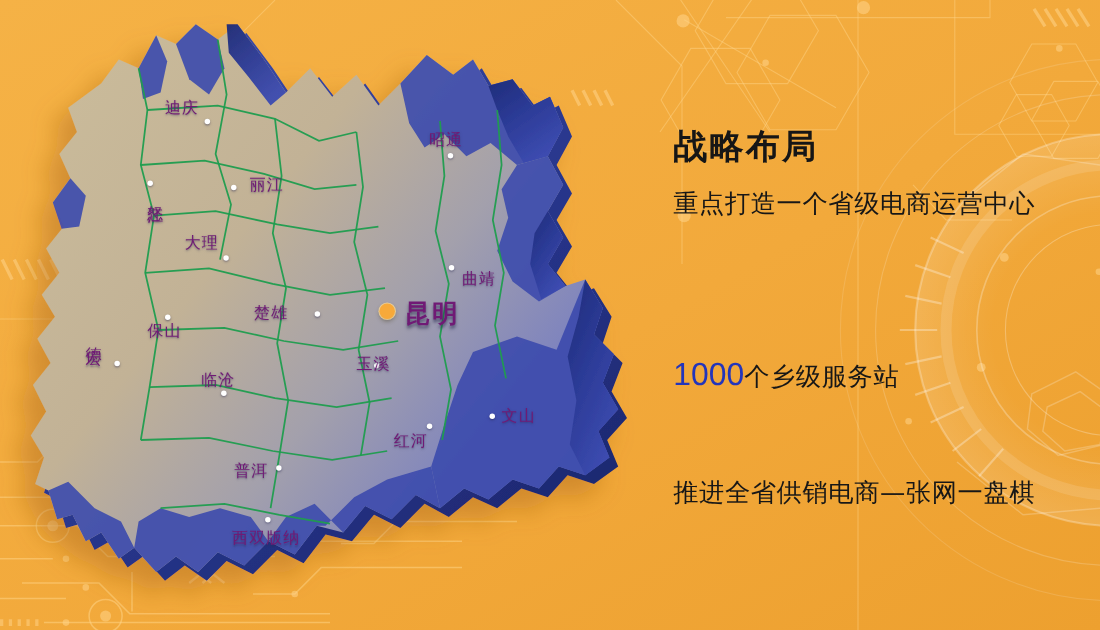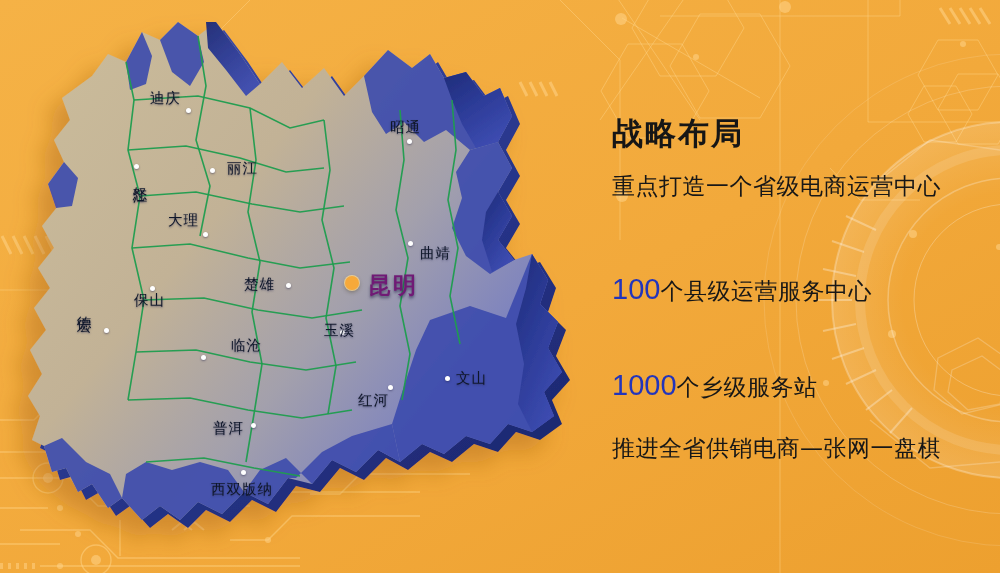--- a/index.html
+++ b/index.html
@@ -13,21 +13,21 @@
 
   
   .bg-layer { position:absolute; inset:0; pointer-events:none; }
 
   
   #map-wrap { position:absolute; left:0; top:0; width:620px; height:573px; }
   #map-svg  { position:absolute; left:0; top:0; }
 
   .city-label {
     position:absolute;
-    color:#0f172a;
+    color:#701a75;
     font-size:14.5px;
     letter-spacing:1px;
     white-space:nowrap;
     text-shadow:0 1px 2px rgba(40,40,80,.55);
     font-family:"DejaVu Sans","Liberation Sans",sans-serif;
   }
   .city-label.vertical {
     writing-mode:vertical-rl;
     text-orientation:upright;
     letter-spacing:2px;
@@ -76,21 +76,21 @@
   .line .num {
     color:#2335bb;
     font-size:29px;
     font-weight:normal;
     letter-spacing:0px;
     font-family:"Liberation Sans","DejaVu Sans",sans-serif;
   }
   .l0 { top:168px; }
   .l1 { top:222px; }
   .l2 { top:273px; }
-  .l3 { top:325px;margin-top:44px; }
+  .l3 { top:325px; }
   .l4 { top:377px; }
   .l5 { top:430px; }
 </style>
 </head>
 <body>
 
 <div id="stage">
 
   <svg class="bg-layer" width="1000" height="573" viewBox="0 0 1000 573">
     <defs>
@@ -366,39 +366,36 @@
     <div class="city-dot" style="left:388px; top:385px;"></div>
     <div class="city-dot" style="left:251px; top:423px;"></div>
     <div class="city-dot" style="left:241px; top:470px;"></div>
 
     <div class="city-label" style="left:150px; top:89px;">迪庆</div>
     <div class="city-label" style="left:390px; top:118px;">昭通</div>
     <div class="city-label" style="left:227px; top:159px;text-align:right;">丽江</div>
     <div class="city-label vertical" style="left:130px; top:175px;">怒江</div>
     <div class="city-label" style="left:168px; top:211px;">大理</div>
     <div class="city-label" style="left:420px; top:244px;">曲靖</div>
-    <div class="city-label" style="left:244px; top:275px;">楚雄</div>
+    <div class="city-label" style="left:231px; top:275px;">楚雄</div>
     <div class="city-label" style="left:134px; top:291px;">保山</div>
     <div class="city-label vertical" style="left:74px; top:304px;">德宏</div>
     <div class="city-label" style="left:324px; top:321px;">玉溪</div>
-    <div class="city-label" style="left:183px; top:336px;margin-left:48px;">临沧</div>
+    <div class="city-label" style="left:183px; top:336px;">临沧</div>
     <div class="city-label" style="left:456px; top:369px;">文山</div>
     <div class="city-label" style="left:358px; top:391px;">红河</div>
     <div class="city-label" style="left:213px; top:419px;">普洱</div>
     <div class="city-label" style="left:211px; top:480px;">西双版纳</div>
   </div>
 
   <div id="panel">
     <div class="panel-title">战略布局</div>
 
     <div class="line l0">
       <span class="num"></span><span>重点打造一个省级电商运营中心</span>
-    </div>
-    <div class="line l2">
-      <span class="num">100</span><span>个县级运营服务中心</span>
     </div>
     <div class="line l3">
       <span class="num">1000</span><span>个乡级服务站</span>
     </div>
     <div class="line l5">
       <span class="num"></span><span>推进全省供销电商—张网一盘棋</span>
     </div>
   </div>
 
 </div>

